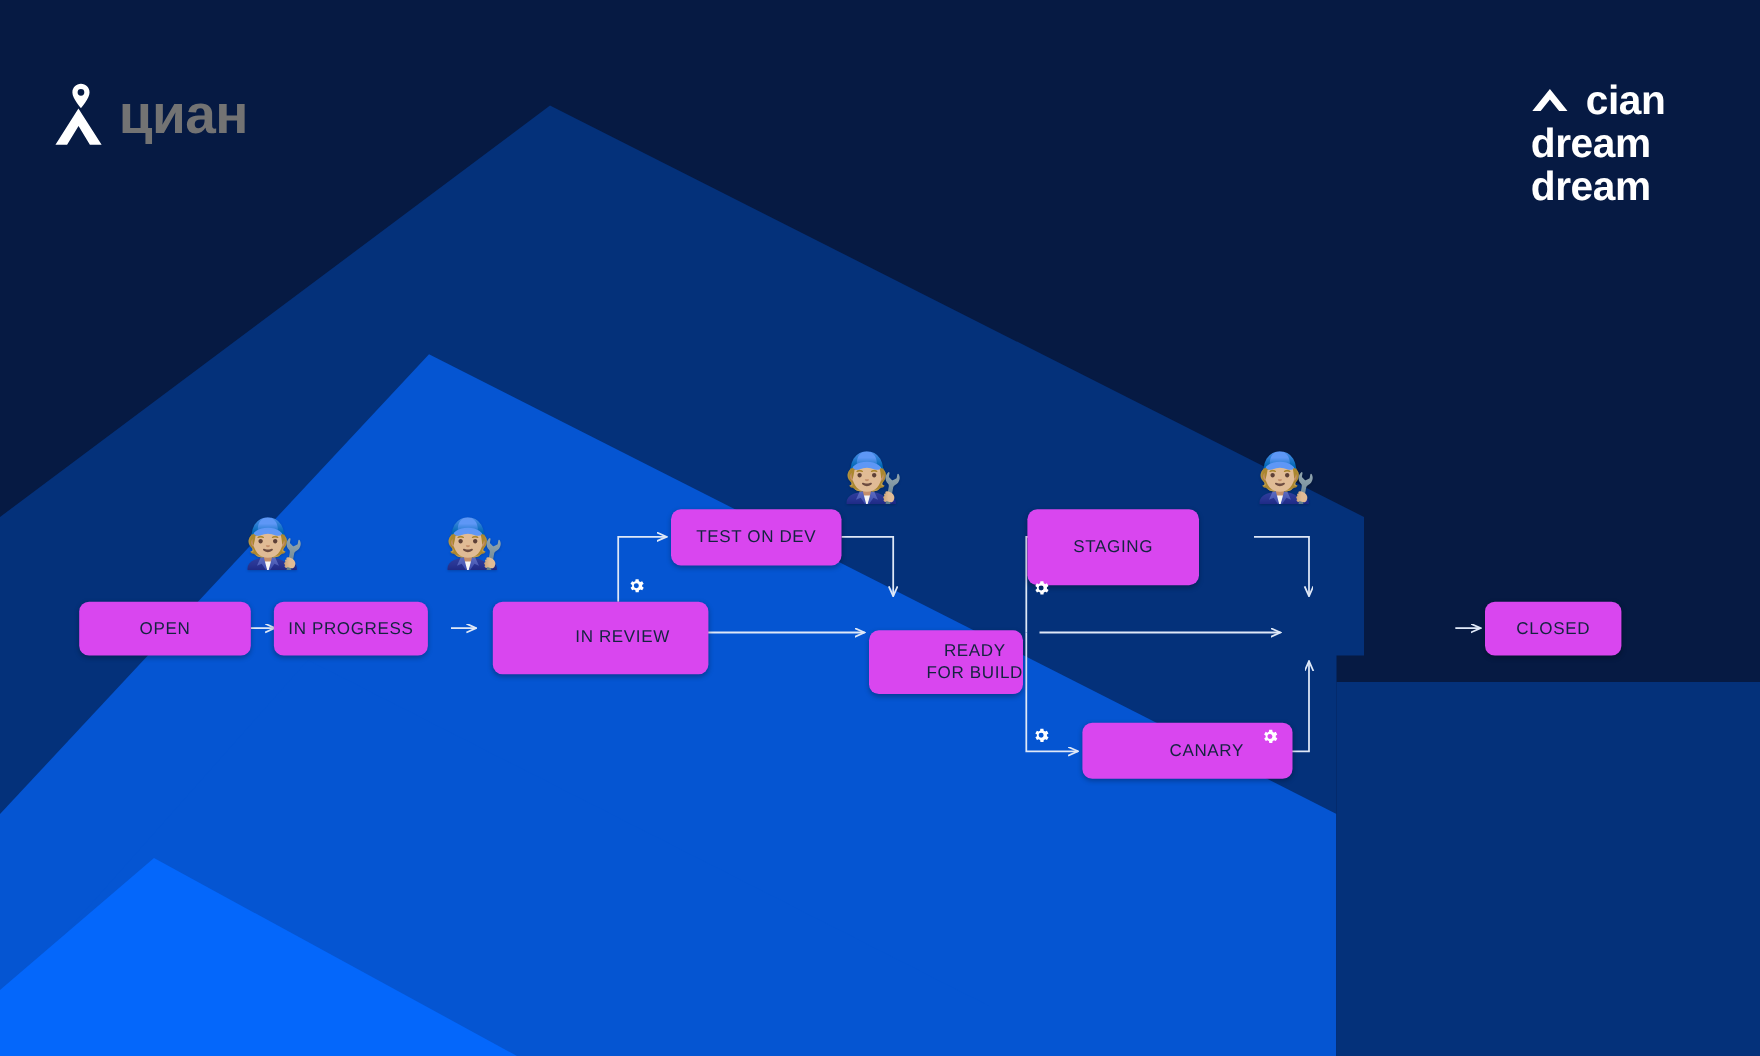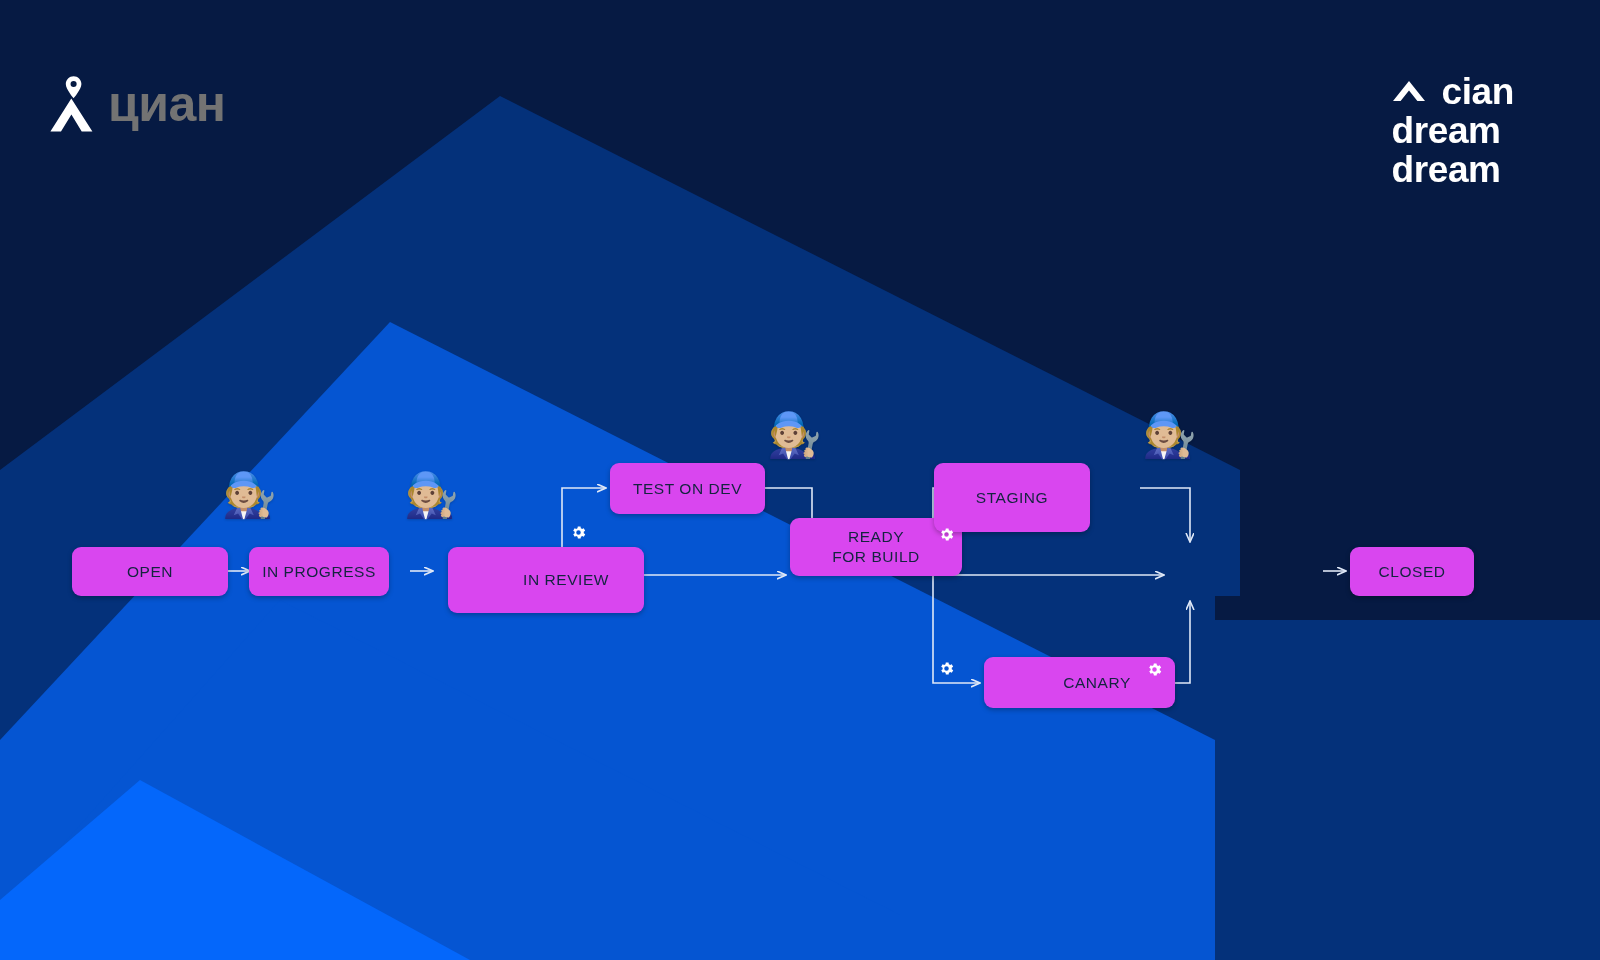--- a/index.html
+++ b/index.html
@@ -113,21 +113,21 @@
   </div>
 
   <div class="node" style="left:448px;top:547px;width:156px;height:66px;padding-left:40px;">
     <span>IN REVIEW</span>
   </div>
 
   <div class="node" style="left:610px;top:463px;width:155px;height:51px;">
     <span>TEST ON DEV</span>
   </div>
 
-  <div class="node" style="left:790px;top:518px;width:172px;height:58px;">
+  <div class="node" style="left:790px;top:573px;width:140px;height:58px;justify-content:flex-end;">
     <span>READY
 FOR BUILD</span>
   </div>
 
   <div class="node" style="left:934px;top:463px;width:156px;height:69px;">
     <span>STAGING</span>
   </div>
 
   <div class="node" style="left:984px;top:657px;width:156px;height:51px;padding-left:35px;">
     <span>CANARY</span>

